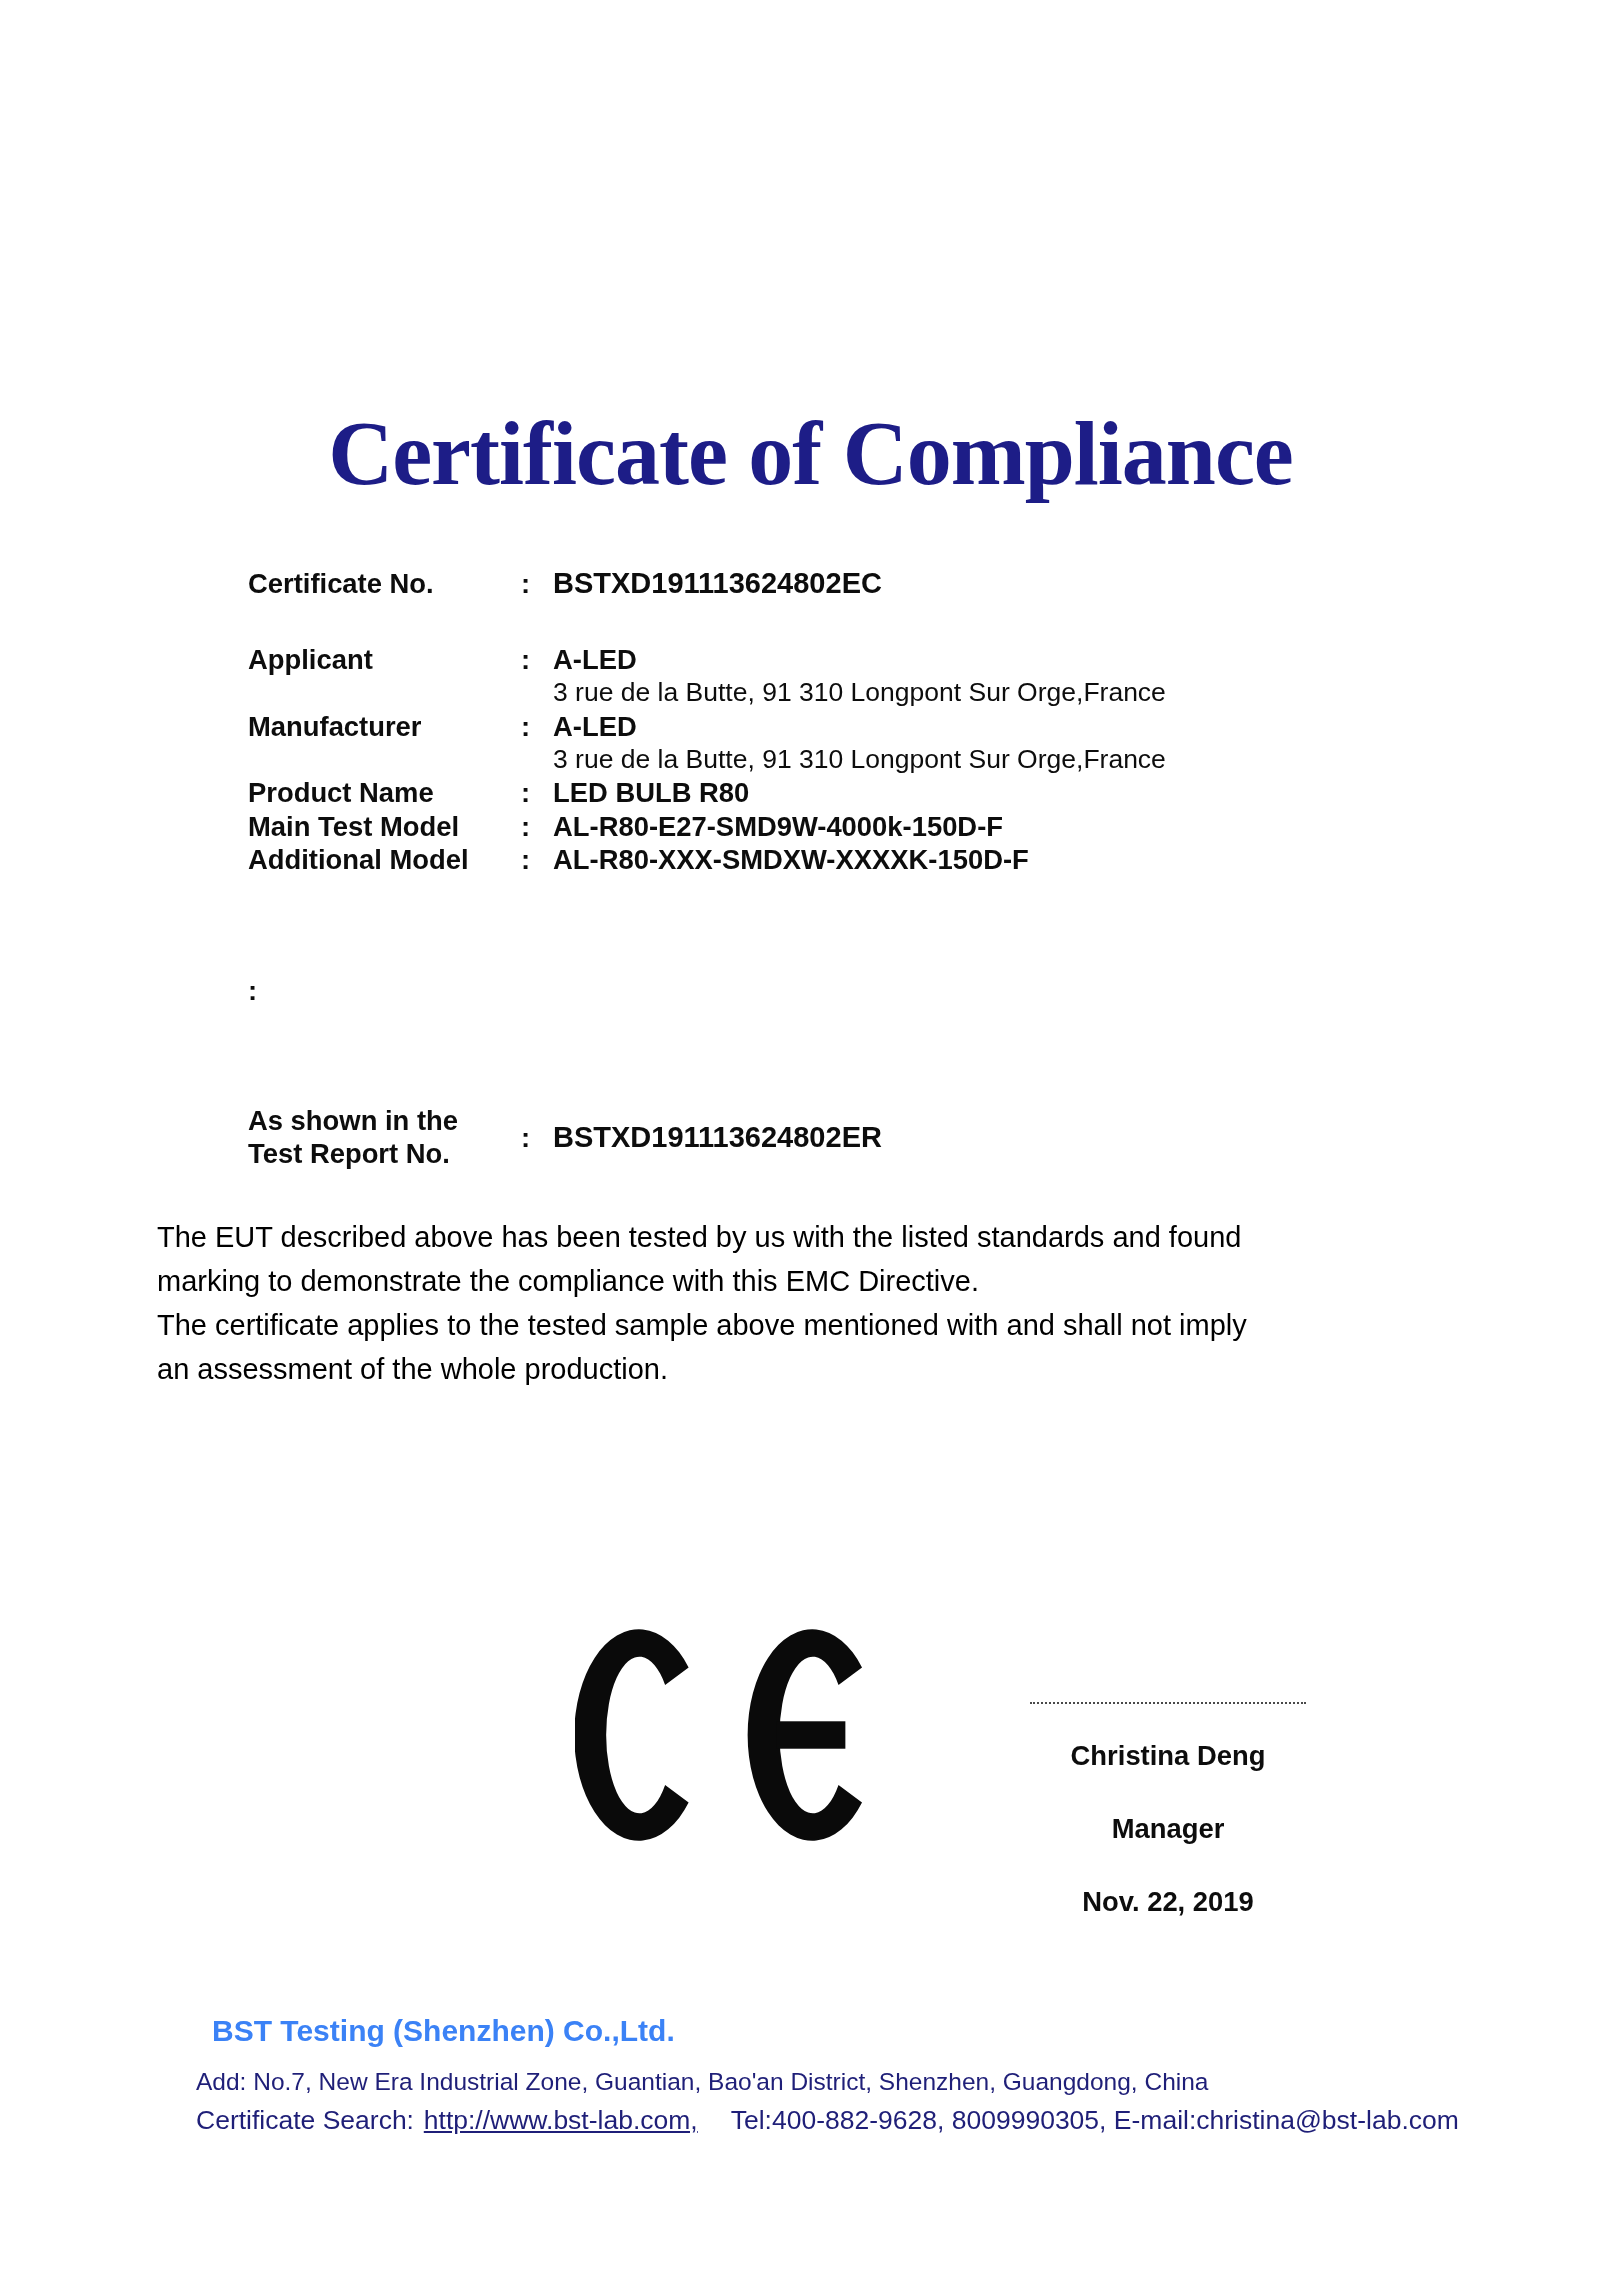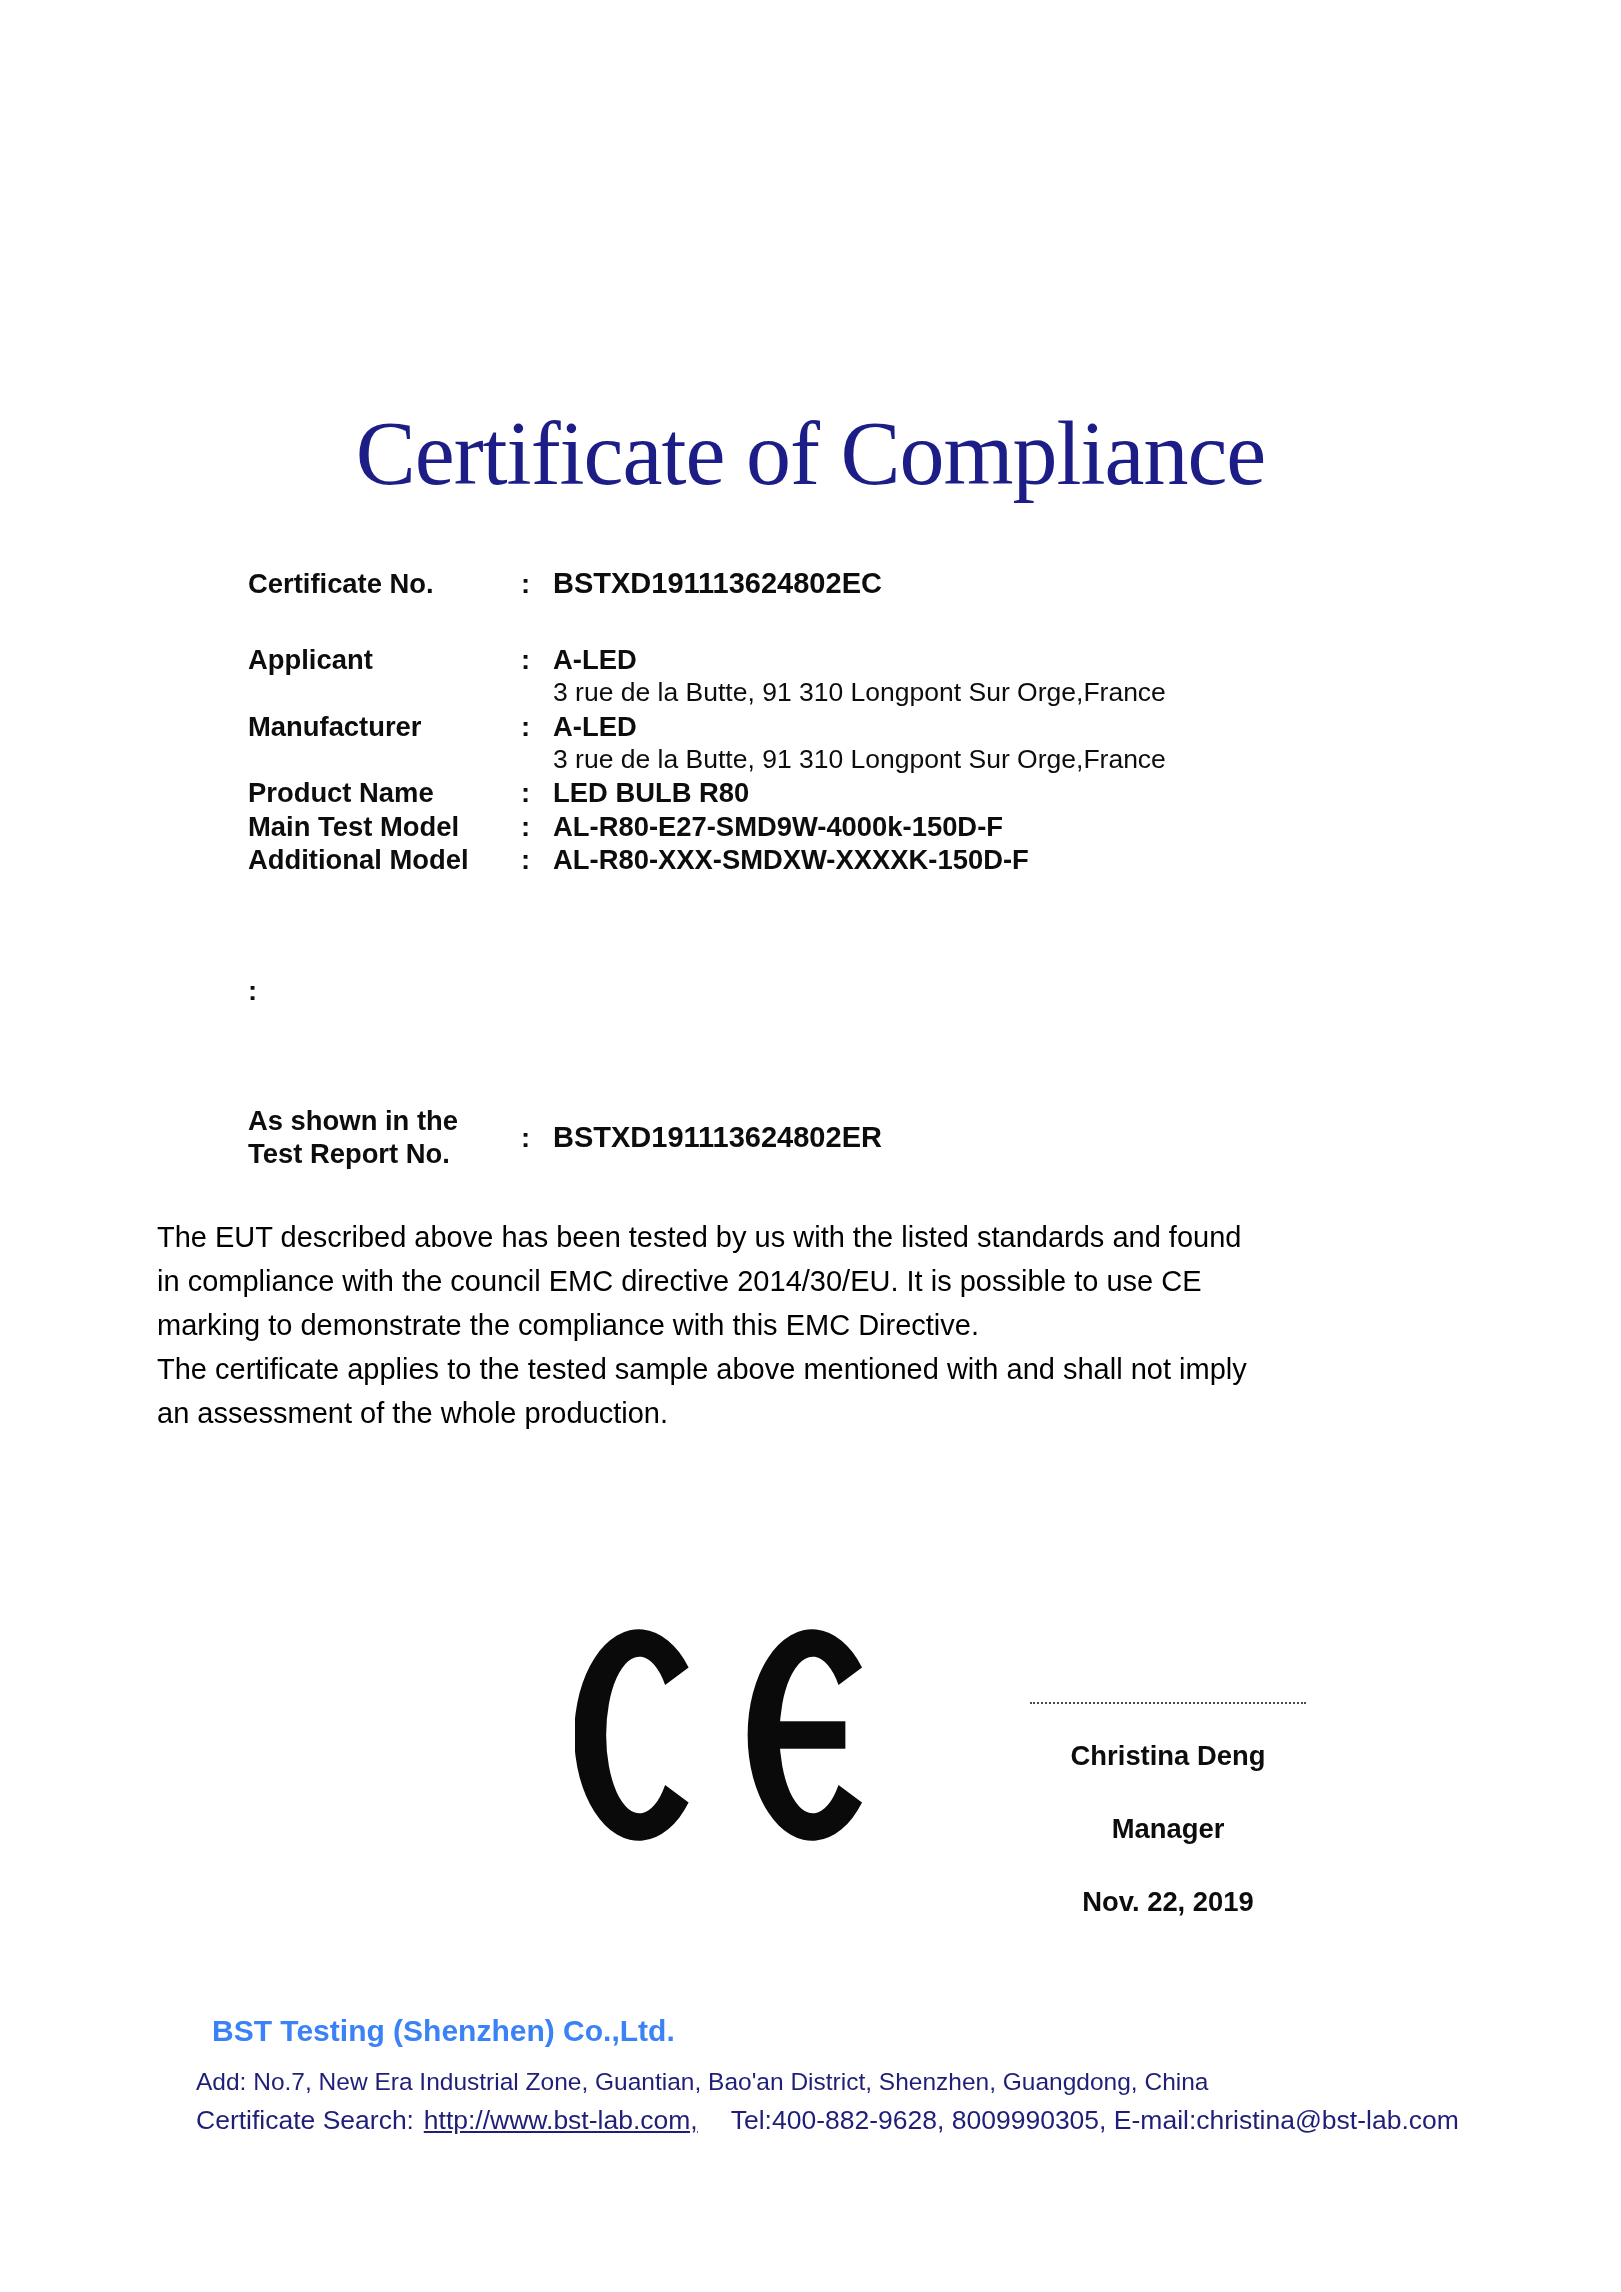--- a/index.html
+++ b/index.html
@@ -13,21 +13,21 @@
     overflow: hidden;
   }
 
   
   .doc-title {
     position: absolute;
     top: 400px; left: 0;
     width: 100%;
     text-align: center;
     font-family: "Liberation Serif", "DejaVu Serif", serif;
-    font-weight: normal;
+    font-weight: bold;
     font-size: 90px;
     letter-spacing: -1px;
     color: #1d1d87;
     line-height: 1.2;
   }
 
   
   .field-row {
     position: absolute;
     left: 248px;
@@ -170,21 +170,20 @@
     <div class="field-label">
       <div>As shown in the</div>
       <div>Test Report No.</div>
     </div>
     <div class="field-colon">:</div>
     <div class="field-value big">BSTXD191113624802ER</div>
   </div>
 
   <div class="statement">
     <div>The EUT described above has been tested by us with the listed standards and found</div>
-    <div>in compliance with the council EMC directive 2014/30/EU. It is possible to use CE</div>
     <div>marking to demonstrate the compliance with this EMC Directive.</div>
     <div>The certificate applies to the tested sample above mentioned with and shall not imply</div>
     <div>an assessment of the whole production.</div>
   </div>
 
   <svg class="ce-mark" viewBox="0 0 294 216" xmlns="http://www.w3.org/2000/svg" aria-hidden="true">
     <path fill="#0a0a0a" d="M116 39 A66 108 0 1 0 116 177 L92 159 A34 80 0 1 1 92 57 Z"></path>
     <g transform="translate(177,0)">
       <path fill="#0a0a0a" d="M116 39 A66 108 0 1 0 116 177 L92 159 A34 80 0 1 1 92 57 Z"></path>
       <rect fill="#0a0a0a" x="29" y="94" width="70" height="28"></rect>

